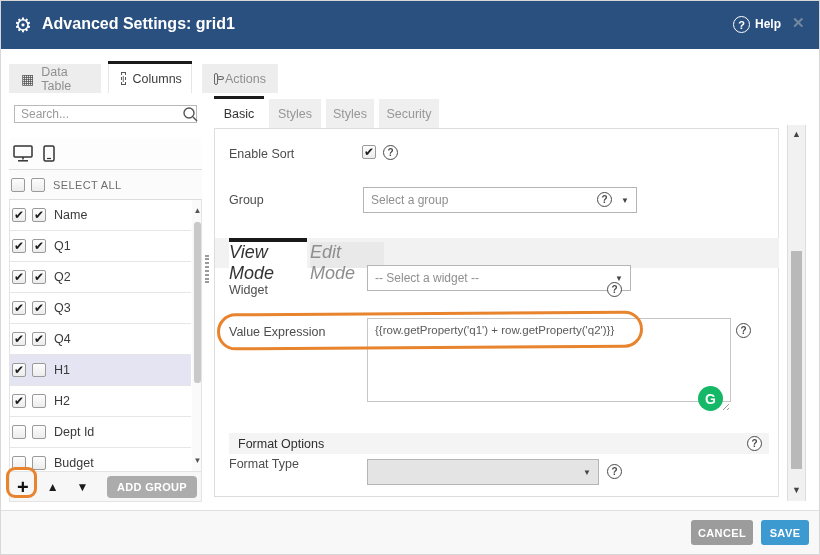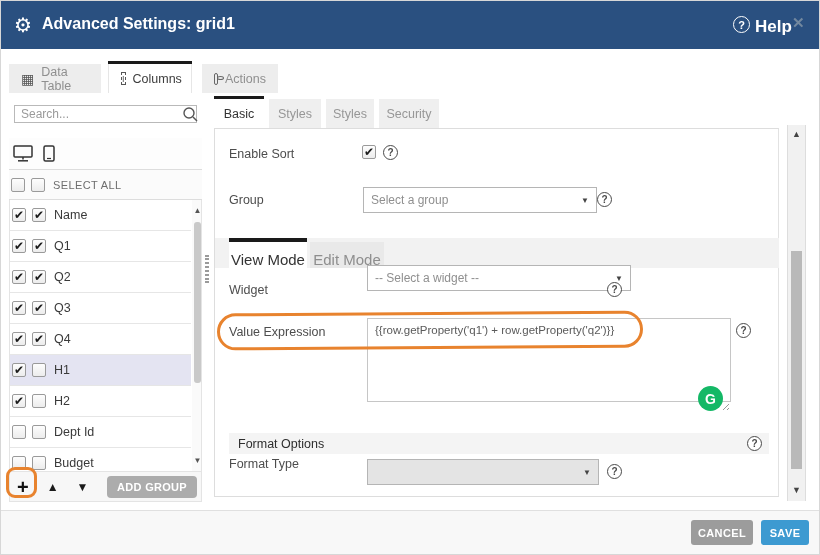--- a/index.html
+++ b/index.html
@@ -5,21 +5,21 @@
   * { margin:0; padding:0; box-sizing:border-box; }
   html,body { background:#fff; }
   body { font-family:"Liberation Sans", sans-serif; color:#333; }
   .dialog { position:relative; width:820px; height:555px; background:#fff; overflow:hidden; border:1px solid #d7d7d7; }
 
   
   .hdr { position:absolute; left:0; top:0; width:820px; height:48px; background:var(--headerbg,#2a5080); }
   .hdr-gear { position:absolute; left:13px; top:12px; font-size:20px; color:#fff; }
   .hdr-title { position:absolute; left:41px; top:14px; font-size:16px; font-weight:bold; color:#fff; }
   .hdr-help { position:absolute; left:732px; top:15px; width:17px; height:17px; border:1.5px solid #fff; border-radius:50%; color:#fff; font-size:11px; font-weight:bold; display:flex; align-items:center; justify-content:center; cursor:pointer; }
-  .hdr-help-label { position:absolute; left:754px; top:16px; font-size:17px; font-weight:bold; color:#fff; cursor:pointer; }
+  .hdr-help-label { position:absolute; left:754px; top:16px; font-size:12px; font-weight:bold; color:#fff; cursor:pointer; }
   .hdr-close { position:absolute; left:791px; top:13px; font-size:15px; font-weight:bold; color:#72889f; cursor:pointer; }
 
   
   .mtab { position:absolute; height:29px; top:63px; background:#ededed; color:#8f8f8f; font-size:12.5px; display:flex; align-items:center; gap:7px; padding:0 12px; cursor:pointer; }
   .mtab.active { background:#fff; color:#3d3d3d; border-left:1px solid #e6e6e6; border-right:1px solid #e6e6e6; }
   .mtab-marker { position:absolute; left:107px; top:60px; width:84px; height:4px; background:var(--tabmarker,#1a1a1a); }
   .tblicon { font-size:14px; color:#555; line-height:1; }
   .colicon { width:13px; height:13px; border:1px dashed #555; font-size:9px; color:#555; display:flex; align-items:center; justify-content:center; }
   .acticon { width:15px; height:12px; border:1.4px solid #666; border-radius:2px; position:relative; display:inline-block; }
   .acticon .actoval { position:absolute; left:2px; top:2px; width:7px; height:4px; border:1.2px solid #666; border-radius:50%; }
@@ -56,21 +56,21 @@
   .ptab.active { background:#fff; color:#333; }
   .ptab-marker { position:absolute; left:213px; top:95px; width:50px; height:4px; background:var(--tabmarker,#1a1a1a); }
   .flabel { position:absolute; font-size:12.5px; color:#4d4d4d; }
   .qicon { position:absolute; width:15px; height:15px; border:1.3px solid #4a4a4a; border-radius:50%; color:#4a4a4a; font-size:10px; font-weight:bold; display:flex; align-items:center; justify-content:center; background:#fff; cursor:pointer; }
   .sel { position:absolute; height:26px; border:1px solid #b5b5b5; background:#fff; display:flex; align-items:center; cursor:pointer; }
   .sel .sel-text { flex:1; font-size:12px; color:#8f8f8f; padding:0 7px; white-space:nowrap; overflow:hidden; }
   .sel .caret { font-size:8px; color:#444; padding-right:7px; }
   .sel.disabled { background:#e4e4e4; }
 
   .modestrip { position:absolute; left:214px; top:237px; width:564px; height:30px; background:#f2f2f2; }
-  .modetab { position:absolute; top:241px; height:26px; font-size:15px; display:flex; align-items:flex-end; justify-content:center; cursor:pointer; }
+  .modetab { position:absolute; top:241px; height:26px; font-size:18px; display:flex; align-items:flex-start; justify-content:center; cursor:pointer;font-style:italic; }
   .modetab.active { background:#fff; color:#333; top:241px; }
   .modetab.inactive { background:#e9e9e9; color:#8e8e8e; }
   .mode-marker { position:absolute; left:228px; top:237px; width:78px; height:4px; background:var(--tabmarker,#1a1a1a); }
 
   .vexpr { position:absolute; left:366px; top:317px; width:364px; height:84px; border:1px solid #c6c6c6; font-family:"Liberation Sans",sans-serif; font-size:11.5px; color:#5a5a5a; padding:5px 7px; resize:none; outline:none; background:#fff; }
   .grammarly { position:absolute; left:697px; top:385px; width:25px; height:25px; border-radius:50%; background:var(--green,#14b866); color:#fff; font-size:14px; font-weight:bold; display:flex; align-items:center; justify-content:center; cursor:pointer; }
   .resizer { position:absolute; left:719px; top:400px; width:9px; height:9px; background:repeating-linear-gradient(135deg, transparent 0 2px, #9a9a9a 2px 3px); clip-path:polygon(100% 0, 100% 100%, 0 100%); }
 
   .fmtband { position:absolute; left:228px; top:432px; width:540px; height:21px; background:#f4f4f4; display:flex; align-items:center; }
   .fmtband-label { font-size:12.5px; color:#2e2e2e; margin-left:9px; }
@@ -227,21 +227,21 @@
     </div>
   <div class="ptab" style="left:378px;width:60px;">
       <span>Security</span>
     </div>
 
   <span class="flabel" style="left:228px;top:146px;">Enable Sort</span>
   <span class="cb checked" style="position:absolute;left:361px;top:144px;">✔</span>
   <span class="qicon" style="left:382px;top:144px;">?</span>
 
   <span class="flabel" style="left:228px;top:192px;">Group</span>
-  <div class="sel" style="left:362px;top:186px;width:234px;">
+  <div class="sel" style="left:362px;top:186px;width:274px;">
     <span class="sel-text">Select a group</span>
     <span class="caret">▼</span>
   </div>
   <span class="qicon" style="left:596px;top:191px;">?</span>
 
   <div class="modestrip"></div>
   <div class="mode-marker"></div>
   <div class="modetab active" style="left:228px;width:78px;">
       <span>View Mode</span>
     </div>

